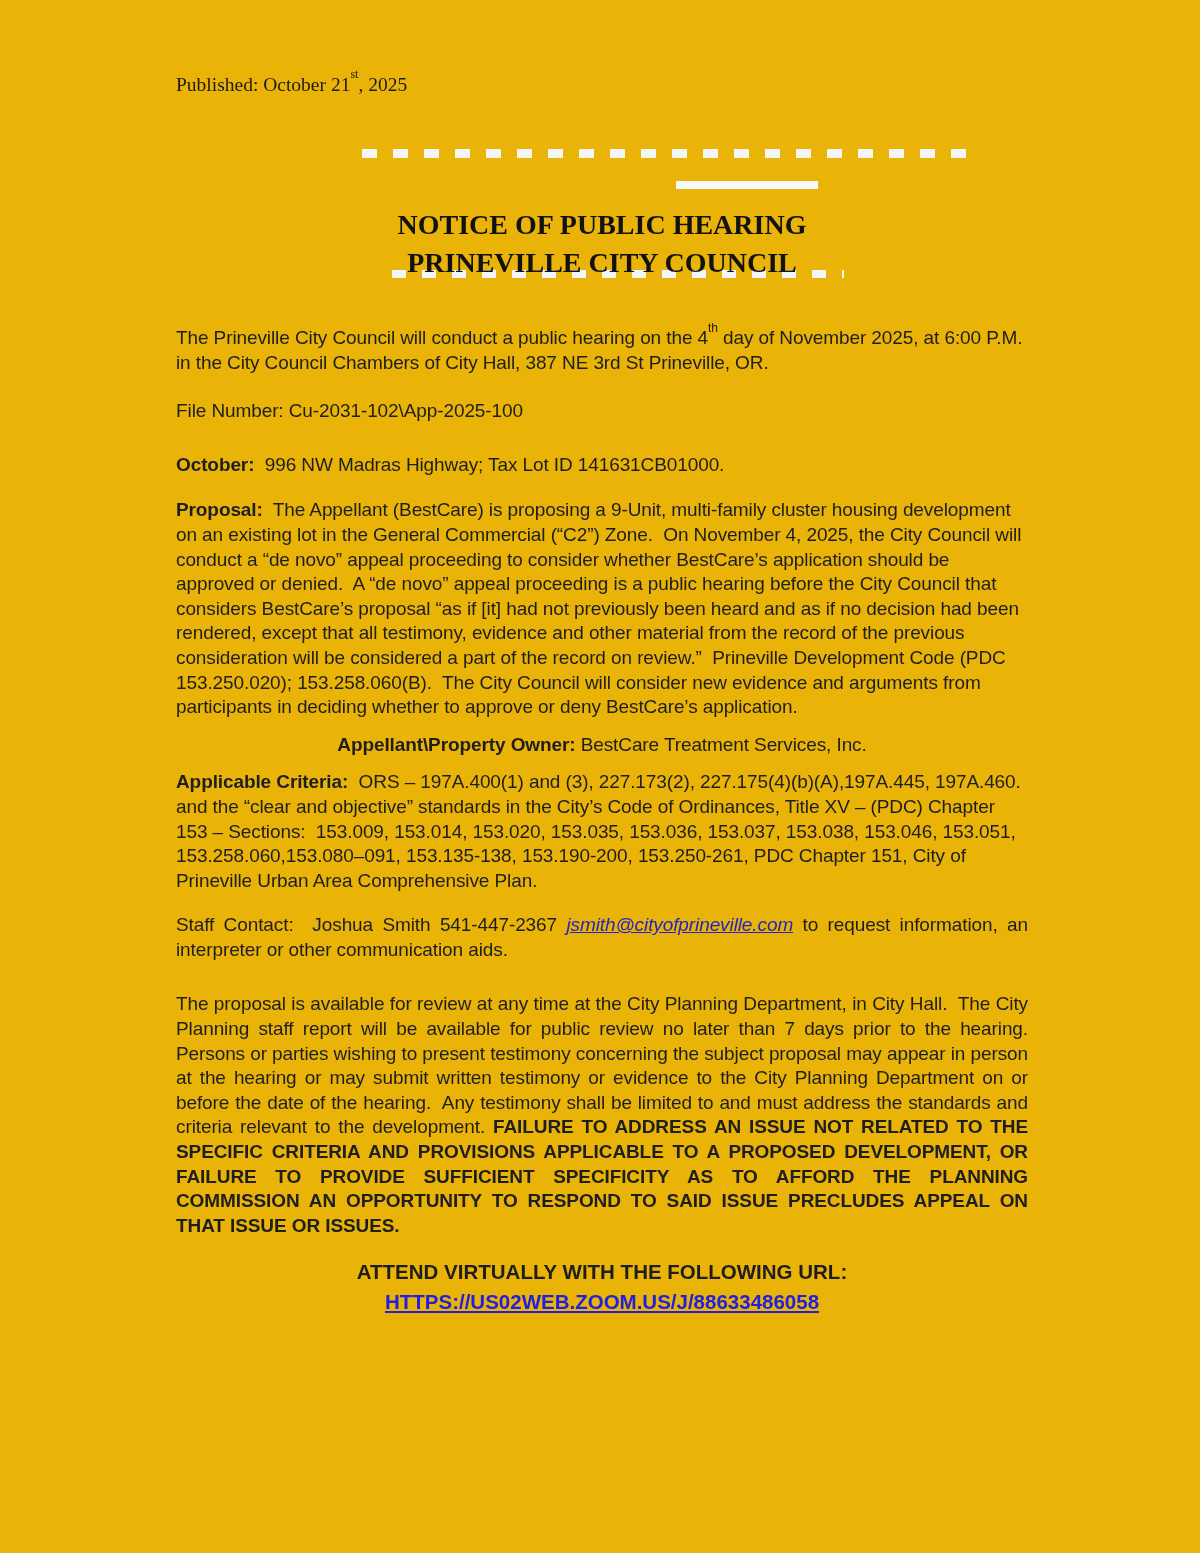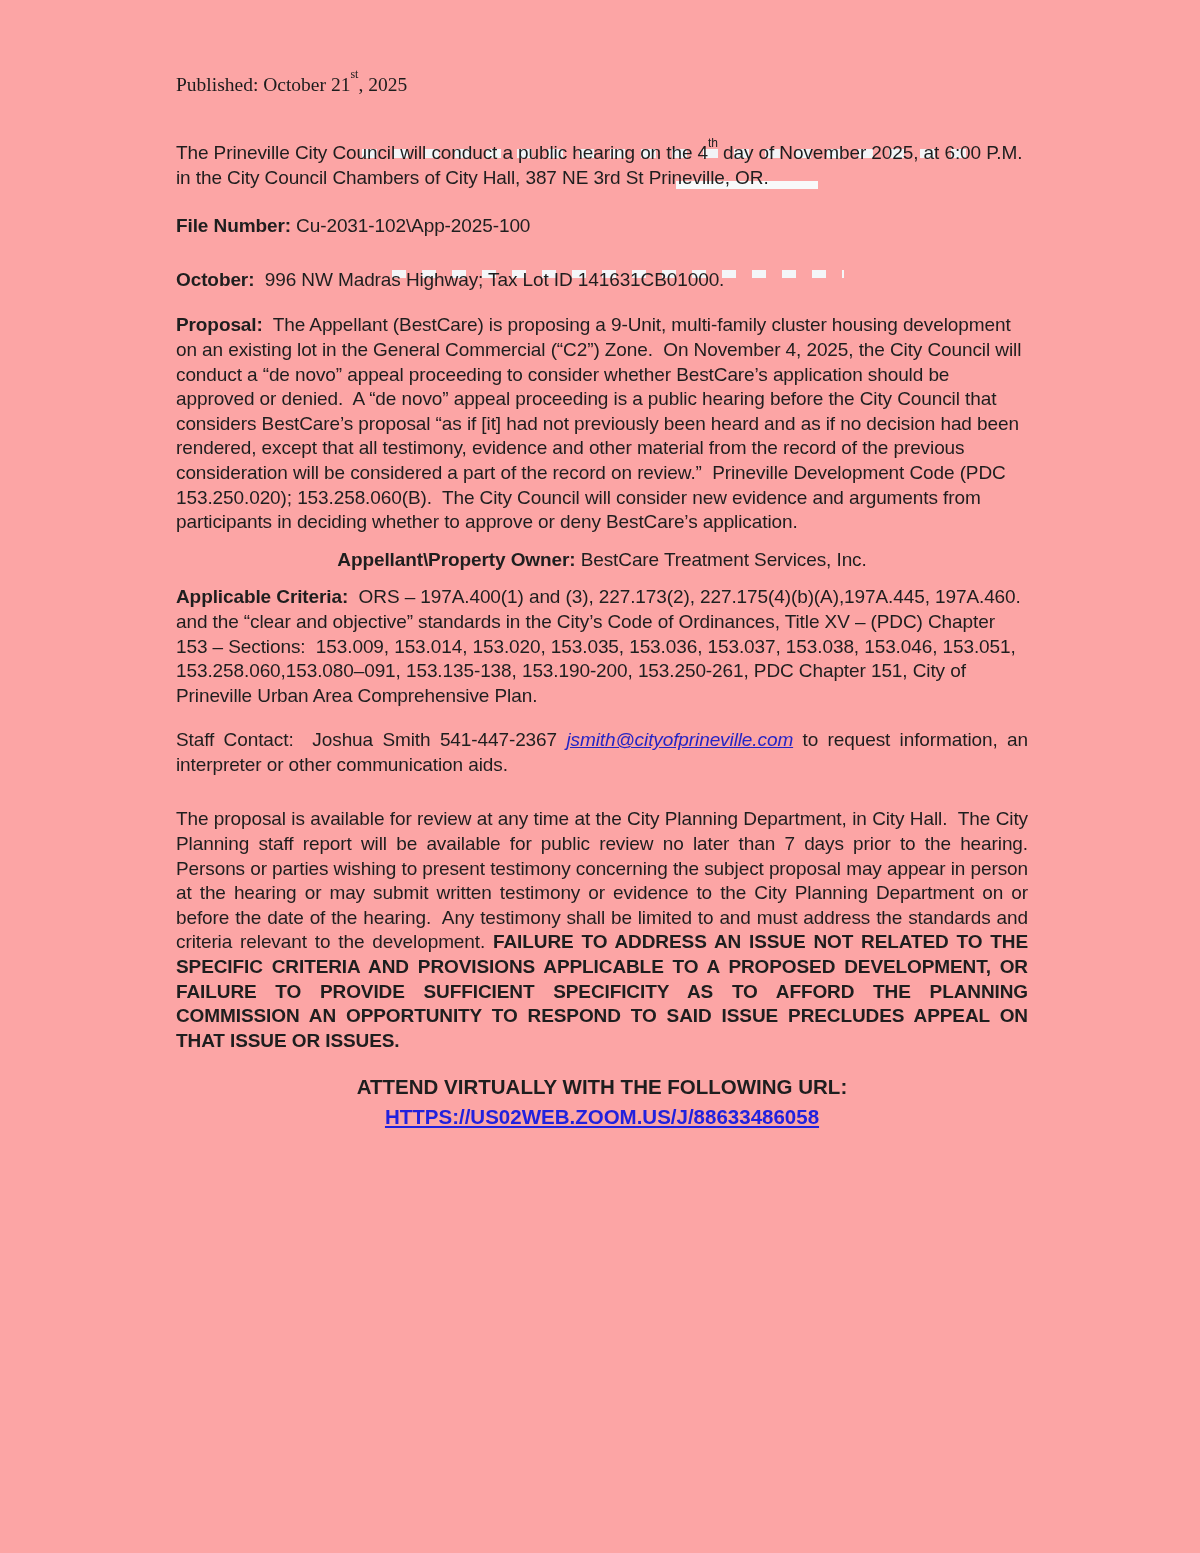--- a/index.html
+++ b/index.html
@@ -1,20 +1,20 @@
 <!DOCTYPE html>
 <html><head>
 <meta charset="utf-8">
 <style>
   html, body { margin: 0; padding: 0; background: #ffffff; }
   .page {
     position: relative;
     width: 1200px;
     height: 1553px;
-    background: #fca5a5;
+    background: #eab308;
     overflow: hidden;
     font-family: "Liberation Sans", sans-serif;
     color: #1e1e1e;
   }
   .content {
     position: absolute;
     left: 176px;
     top: 0;
     width: 852px;
   }
@@ -74,23 +74,27 @@
 </style>
 </head>
 <body>
 
 <div class="page">
   <div class="artifact-dots-1"></div>
   <div class="artifact-band"></div>
   <div class="artifact-dots-2"></div>
   <div class="content">
     <p class="published" id="published"><span>Published: October 21</span><sup>st</sup><span>, 2025</span></p>
+    <h1 class="doc-title">
+      <span>NOTICE OF PUBLIC HEARING</span>
+      <span>PRINEVILLE CITY COUNCIL</span>
+    </h1>
     <div id="blocks">
         <p class="para para-intro align-left"><span>The Prineville City Council will conduct a public hearing on the 4</span><sup>th</sup><span> day of November 2025, at 6:00 P.M. in the City Council Chambers of City Hall, 387 NE 3rd St Prineville, OR.</span></p>
-        <p class="para para-file-number align-left"><span style="font-weight: 700;">File Number:</span><span> Cu-2031-102\App-2025-100</span></p>
+        <p class="para para-file-number align-left"><span style="font-weight: 400;">File Number:</span><span> Cu-2031-102\App-2025-100</span></p>
         <p class="para para-location align-left"><span style="font-weight: 700;">October:</span><span>&nbsp; 996 NW Madras Highway; Tax Lot ID 141631CB01000.</span></p>
         <p class="para para-proposal align-left"><span style="font-weight: 700;">Proposal:</span><span>&nbsp; The Appellant (BestCare) is proposing a 9-Unit, multi-family cluster housing development on an existing lot in the General Commercial (“C2”) Zone.&nbsp; On November 4, 2025, the City Council will conduct a “de novo” appeal proceeding to consider whether BestCare’s application should be approved or denied.&nbsp; A “de novo” appeal proceeding is a public hearing before the City Council that considers BestCare’s proposal “as if [it] had not previously been heard and as if no decision had been rendered, except that all testimony, evidence and other material from the record of the previous consideration will be considered a part of the record on review.”&nbsp; Prineville Development Code (PDC 153.250.020); 153.258.060(B).&nbsp; The City Council will consider new evidence and arguments from participants in deciding whether to approve or deny BestCare’s application.</span></p>
         <p class="para para-appellant align-left"><span style="font-weight: 700;">Appellant\Property Owner:</span><span> BestCare Treatment Services, Inc.</span></p>
         <p class="para para-criteria align-left"><span style="font-weight: 700;">Applicable Criteria:</span><span>&nbsp; ORS – 197A.400(1) and (3), 227.173(2), 227.175(4)(b)(A),197A.445, 197A.460. and the “clear and objective” standards in the City’s Code of Ordinances, Title XV – (PDC) Chapter 153 – Sections:&nbsp; 153.009, 153.014, 153.020, 153.035, 153.036, 153.037, 153.038, 153.046, 153.051, 153.258.060,153.080–091, 153.135-138, 153.190-200, 153.250-261, PDC Chapter 151, City of Prineville Urban Area Comprehensive Plan.</span></p>
         <p class="para para-staff-contact align-justify"><span style="font-weight: 400;">Staff Contact:</span><span>&nbsp; Joshua Smith 541-447-2367 </span><a class="link" style="font-style: italic; text-decoration: underline; color: rgb(36, 36, 196); margin-top: 16px;">jsmith@cityofprineville.com</a><span> to request information, an interpreter or other communication aids.</span></p>
         <p class="para para-availability align-justify"><span>The proposal is available for review at any time at the City Planning Department, in City Hall.&nbsp; The City Planning staff report will be available for public review no later than 7 days prior to the hearing. Persons or parties wishing to present testimony concerning the subject proposal may appear in person at the hearing or may submit written testimony or evidence to the City Planning Department on or before the date of the hearing.&nbsp; Any testimony shall be limited to and must address the standards and criteria relevant to the development. </span><span style="font-weight: 700;">FAILURE TO ADDRESS AN ISSUE NOT RELATED TO THE SPECIFIC CRITERIA AND PROVISIONS APPLICABLE TO A PROPOSED DEVELOPMENT, OR FAILURE TO PROVIDE SUFFICIENT SPECIFICITY AS TO AFFORD THE PLANNING COMMISSION AN OPPORTUNITY TO RESPOND TO SAID ISSUE PRECLUDES APPEAL ON THAT ISSUE OR ISSUES.</span></p>
         <p class="para para-attend align-center"><span style="font-weight: 700;">ATTEND VIRTUALLY WITH THE FOLLOWING URL:</span></p>
         <p class="para para-zoom-url align-center"><a class="link" style="font-weight: 700; color: rgb(33, 33, 221);">HTTPS://US02WEB.ZOOM.US/J/88633486058</a></p>
       </div>
   </div>

